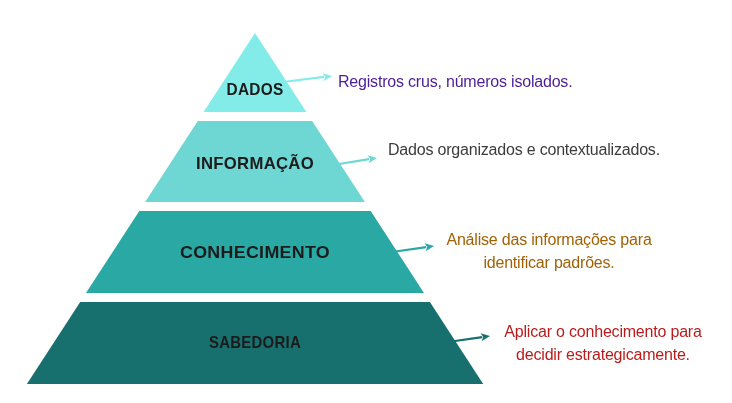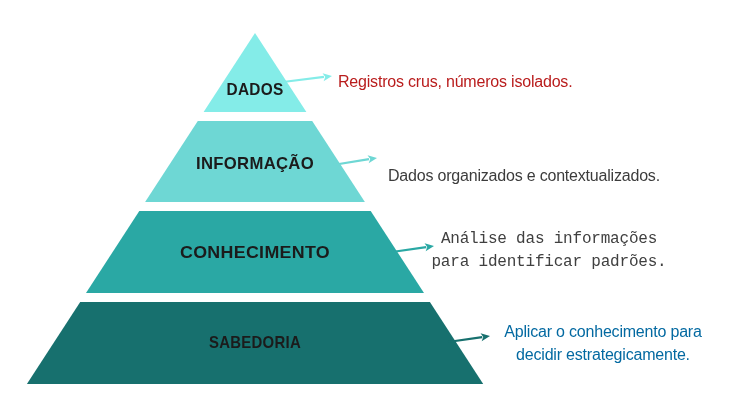--- a/index.html
+++ b/index.html
@@ -28,21 +28,21 @@
   }
   .desc {
     position: absolute;
     font-size: 16px;
     line-height: 23px;
     letter-spacing: -0.2px;
   }
   .desc.nowrap { white-space: nowrap; }
   .desc.centered { text-align: center; width: 240px; }
   #desc-0 { left: 338px; top: 56px; }
-  #desc-1 { left: 388px; top: 150px; }
+  #desc-1 { left: 388px; top: 124px; }
   #desc-2 { left: 429px; top: 214px; }
   #desc-3 { left: 483px; top: 306px; }
 </style>
 </head>
 <body>
 
 <div class="canvas">
 
   <svg width="732" height="403" viewBox="0 0 732 403">
 
@@ -69,21 +69,21 @@
 
     <g>
       <polygon points="80.2,288 429.9,288 483.2,370 26.9,370" fill="#17706E"></polygon>
       <text class="level-label" x="255" y="334" text-anchor="middle" textLength="92" lengthAdjust="spacingAndGlyphs" fill="#1B1B1B">SABEDORIA</text>
       <line x1="448" y1="328" x2="482.2" y2="323.1" stroke-width="2.2" stroke="#17706E"></line>
       <path d="M0,0 L-9,-4 L-6.8,0 L-9,4 Z" transform="translate(490,322) rotate(-8)" fill="#17706E"></path>
     </g>
 
   </svg>
 
-  <div class="desc nowrap" id="desc-0" style="color: #b91c1c;">Registros crus, números isolados.</div>
+  <div class="desc nowrap" id="desc-0" style="color: #4c1d95;">Registros crus, números isolados.</div>
 
   <div class="desc nowrap" id="desc-1" style="color: rgb(60, 60, 60);">Dados organizados e contextualizados.</div>
 
-  <div class="desc centered" id="desc-2" style="color: #404040; font-family: Liberation Mono, monospace;">Análise das informações para identificar padrões.</div>
+  <div class="desc centered" id="desc-2" style="color: #a16207;">Análise das informações para identificar padrões.</div>
 
-  <div class="desc centered" id="desc-3" style="color: #0369a1;">Aplicar o conhecimento para decidir estrategicamente.</div>
+  <div class="desc centered" id="desc-3" style="color: #b91c1c;">Aplicar o conhecimento para decidir estrategicamente.</div>
 
 </div>
 
 </body></html>

